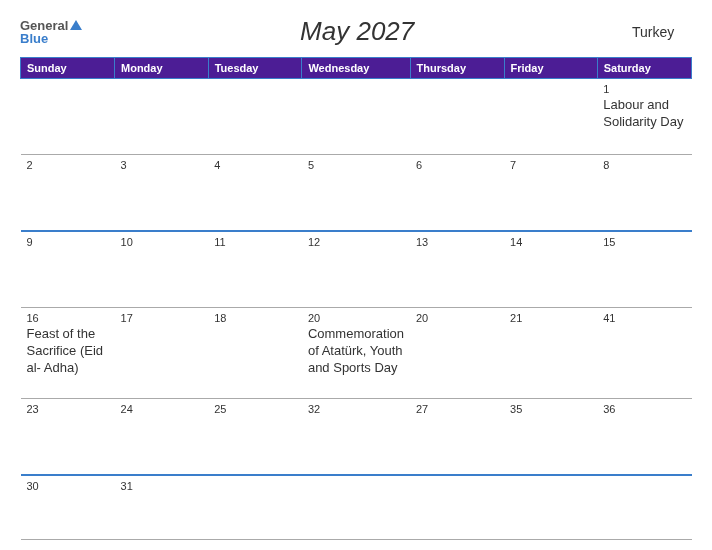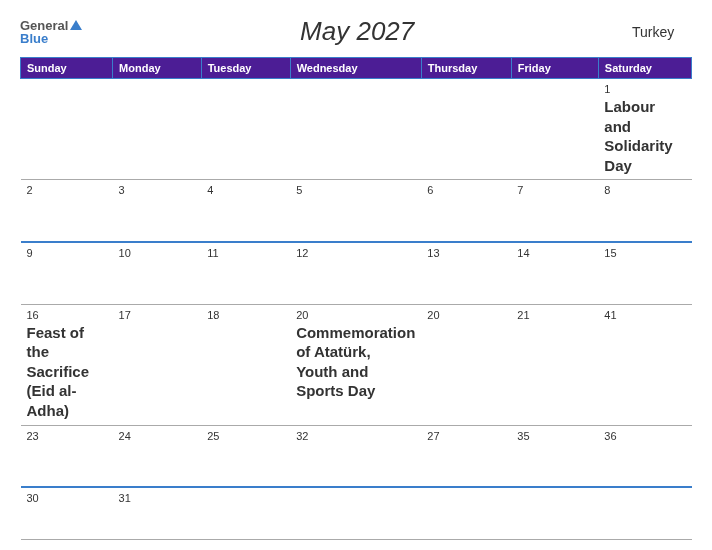--- a/index.html
+++ b/index.html
@@ -102,24 +102,23 @@
       width: 14.28%;
       position: relative;
     }
     .calendar-table tbody tr td .day-num {
       font-size: 11px;
       font-weight: normal;
       display: block;
       margin-bottom: 2px;
     }
     .calendar-table tbody tr td .event {
-      font-size: 15px;
+      font-size: 13px;
       color: #333;
       line-height: 1.3;
-      font-weight: bold;
     }
     .top-border-blue {
       border-top: 2px solid #3a7ecb !important;
     }
     .calendar-table tbody tr:first-child td {
       
     }
   </style>
 </head>
 <body>

